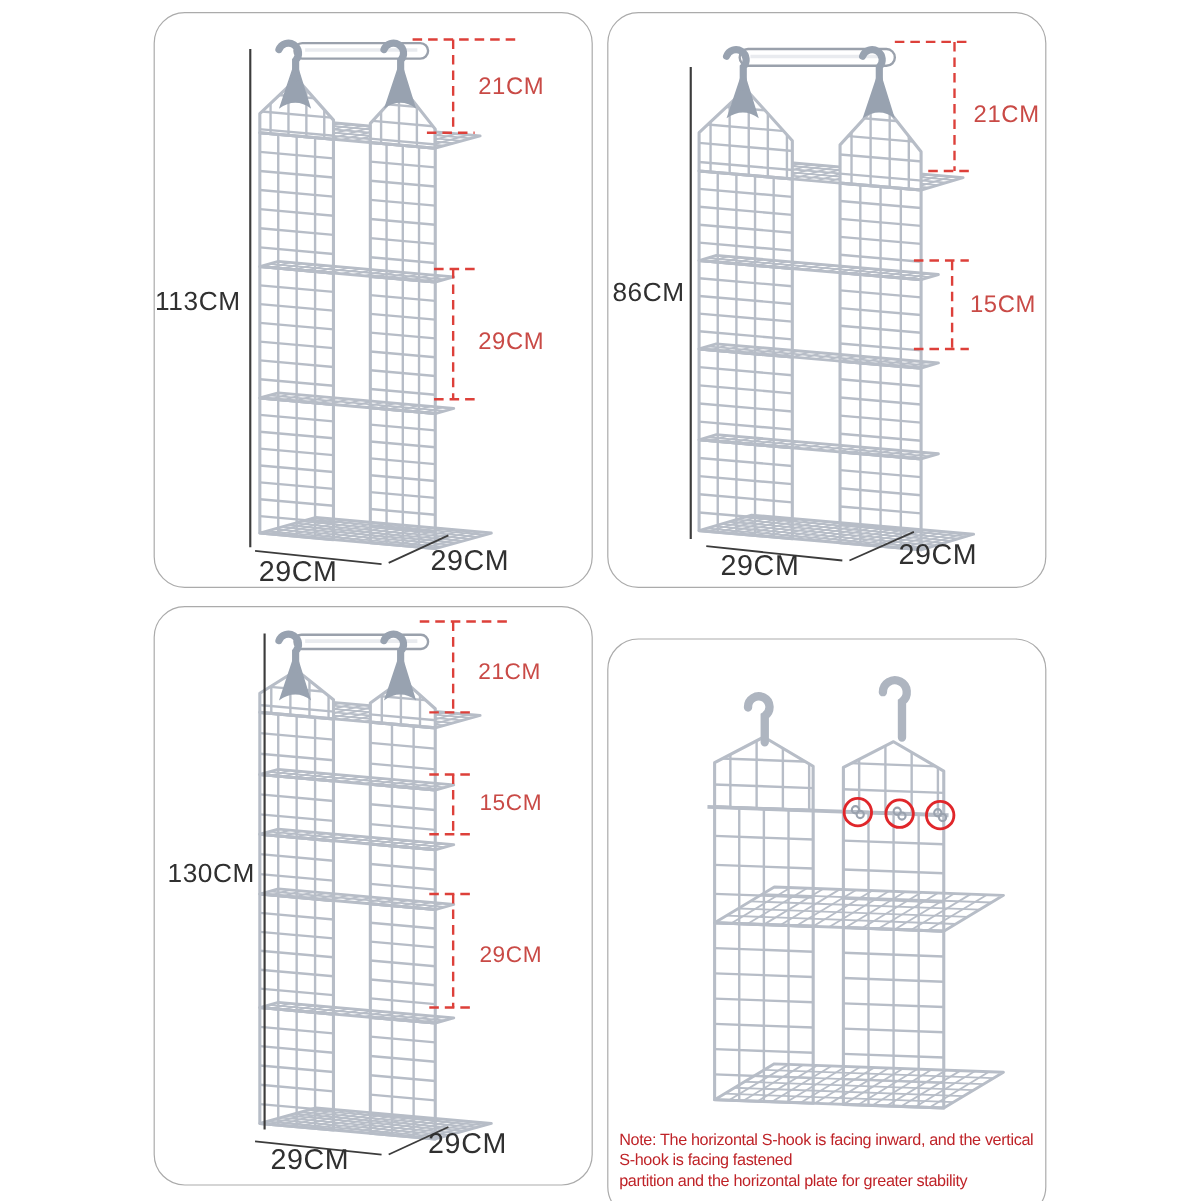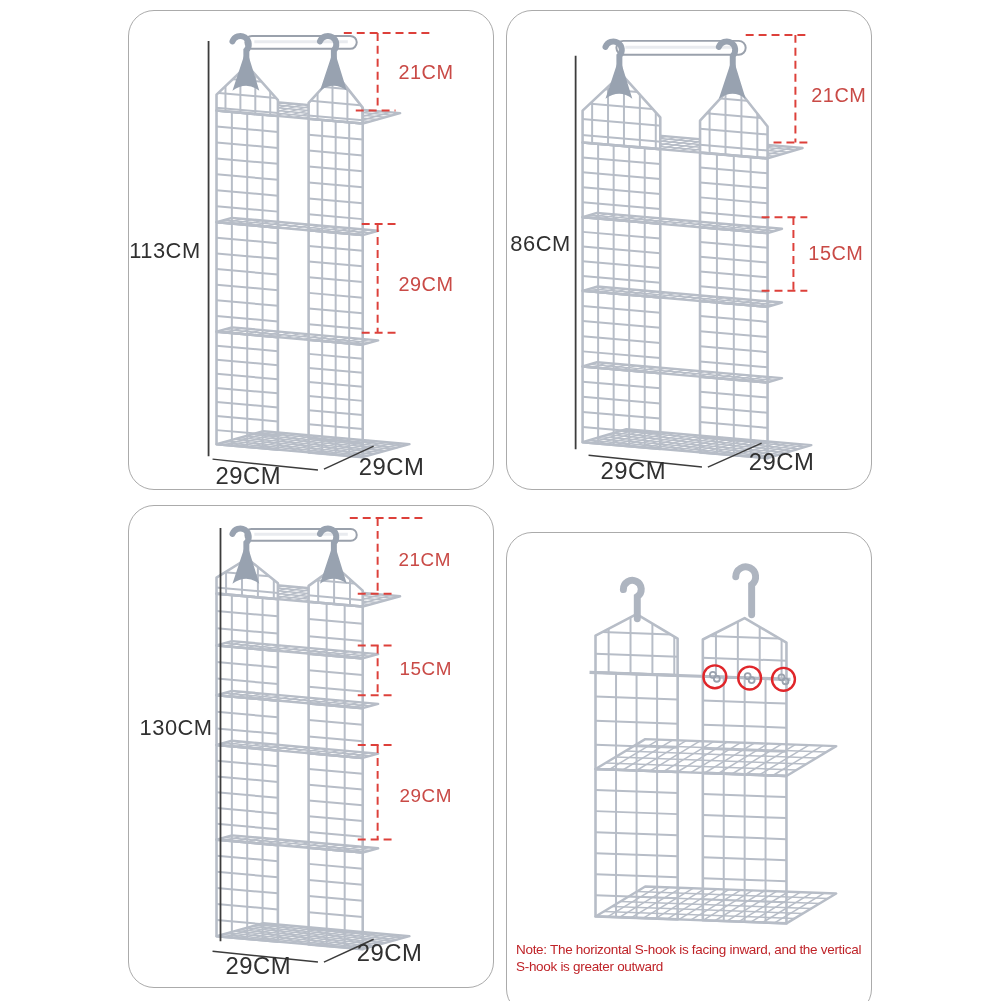--- a/index.html
+++ b/index.html
@@ -809,17 +809,18 @@
           <circle cx="242" cy="143.65104166666666" r="3" fill="none" stroke="#9aa2ae" stroke-width="1.8"></circle>
           <circle cx="246" cy="147.65104166666666" r="3" fill="none" stroke="#9aa2ae" stroke-width="1.8"></circle>
           <circle cx="244" cy="145.65104166666666" r="11.5" fill="none" stroke="#e0262a" stroke-width="2.4"></circle>
           <circle cx="276" cy="144.890625" r="3" fill="none" stroke="#9aa2ae" stroke-width="1.8"></circle>
           <circle cx="280" cy="148.890625" r="3" fill="none" stroke="#9aa2ae" stroke-width="1.8"></circle>
           <circle cx="278" cy="146.890625" r="11.5" fill="none" stroke="#e0262a" stroke-width="2.4"></circle>
         </g>
       </svg>
     <div class="note" style="color: rgb(191, 35, 40);">
       <div>Note: The horizontal S-hook is facing inward, and the vertical</div>
-      <div>S-hook is greater outward</div>
+      <div>S-hook is facing fastened</div>
+      <div>partition and the horizontal plate for greater stability</div>
     </div>
   </section>
 
 </div>
 
 </body></html>

